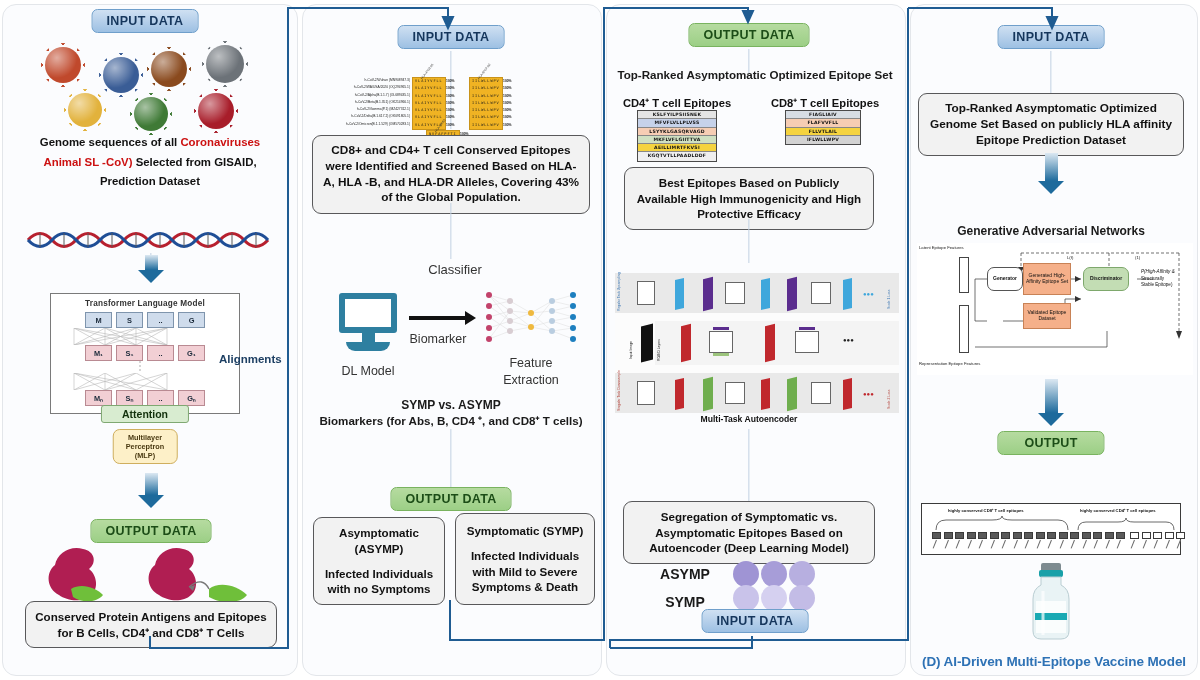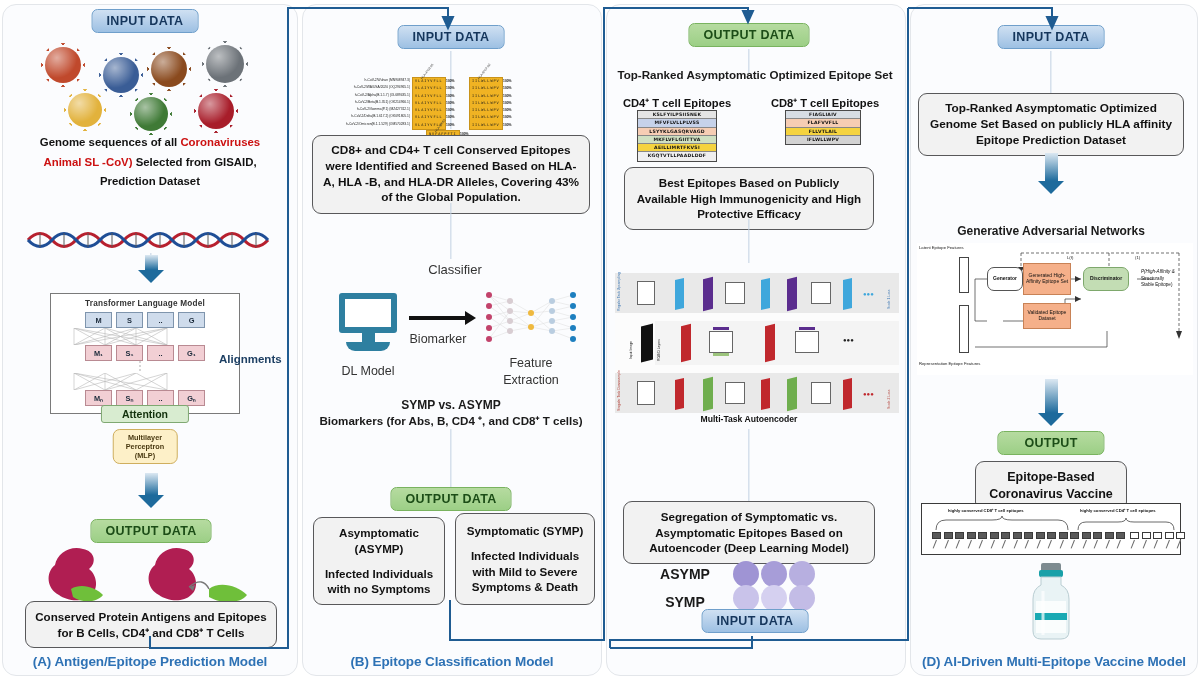--- a/index.html
+++ b/index.html
@@ -422,21 +422,20 @@
         <path d="M152 42 C162 34 168 36 172 44" fill="none" stroke="#777" stroke-width="1.4"></path>
         <polygon points="152,42 158,40 156,46" fill="#777"></polygon>
       </svg>
     </div>
 
     <div class="box" style="left:148px; top:596px; width:252px;">
       <div>Conserved Protein Antigens and Epitopes</div>
       <div>for B Cells, CD4⁺ and CD8⁺ T Cells</div>
     </div>
 
-    <div class="panel-title">(A) Antigen/Epitope Prediction Model</div>
   </div>
 
   <div class="panel" id="panelB">
 
     <div class="pill pill-in" style="left:148px; top:20px;">INPUT DATA</div>
 
     <div class="vline" style="left:148px; top:46px; height:78px;"></div>
 
     <div class="align-wrap" style="left:172px; top:72px;">
       <div class="align-rowlabels">
@@ -587,21 +586,20 @@
 
     <div class="box" style="left:222px; top:508px; width:140px; height:92px; display:flex;
                             flex-direction:column; justify-content:center;">
       <div>Symptomatic (SYMP)</div>
       <div style="height:9px;"></div>
       <div>Infected Individuals</div>
       <div>with Mild to Severe</div>
       <div>Symptoms &amp; Death</div>
     </div>
 
-    <div class="panel-title">(B) Epitope Classification Model</div>
   </div>
 
   <div class="panel" id="panelC">
 
     <div class="pill pill-out" style="left:142px; top:18px;">OUTPUT DATA</div>
 
     <div class="vline" style="left:142px; top:44px; height:24px;"></div>
 
     <div class="caption" style="left:148px; top:62px; font-size:11.6px;">Top-Ranked Asymptomatic Optimized Epitope Set</div>
 
@@ -765,24 +763,20 @@
       </div>
     </div>
 
     <div class="arrow" style="left:140px; top:374px;">
       <div class="shaft" style="height:34px;"></div>
         <div class="head"></div>
     </div>
 
     <div class="pill pill-out" style="left:140px; top:426px; padding:4px 26px;">OUTPUT</div>
 
-    <div class="box" style="left:140px; top:456px; width:152px; font-size:12.5px;">
-      <div>Epitope-Based</div>
-      <div>Coronavirus Vaccine</div>
-    </div>
 
     <div class="construct" style="left:140px; top:498px; width:260px; height:52px;">
       <div class="cons-lbl" style="left:26px; top:4px;">highly conserved CD8⁺ T cell epitopes</div>
       <div class="cons-lbl" style="left:158px; top:4px;">highly conserved CD4⁺ T cell epitopes</div>
       <svg width="260" height="16" viewBox="0 0 260 16" style="position:absolute; left:0; top:12px;">
         <path d="M14 14 Q14 4 24 4 L70 4 Q80 4 80 0 Q80 4 90 4 L136 4 Q146 4 146 14" fill="none" stroke="#444" stroke-width=".8"></path>
         <path d="M156 14 Q156 6 164 6 L196 6 Q204 6 204 2 Q204 6 212 6 L244 6 Q252 6 252 14" fill="none" stroke="#444" stroke-width=".8"></path>
       </svg>
       <div id="consSegs">
           <div class="cons-seg" style="left: 10px; top: 28px; background: rgb(90, 90, 90);"></div>

